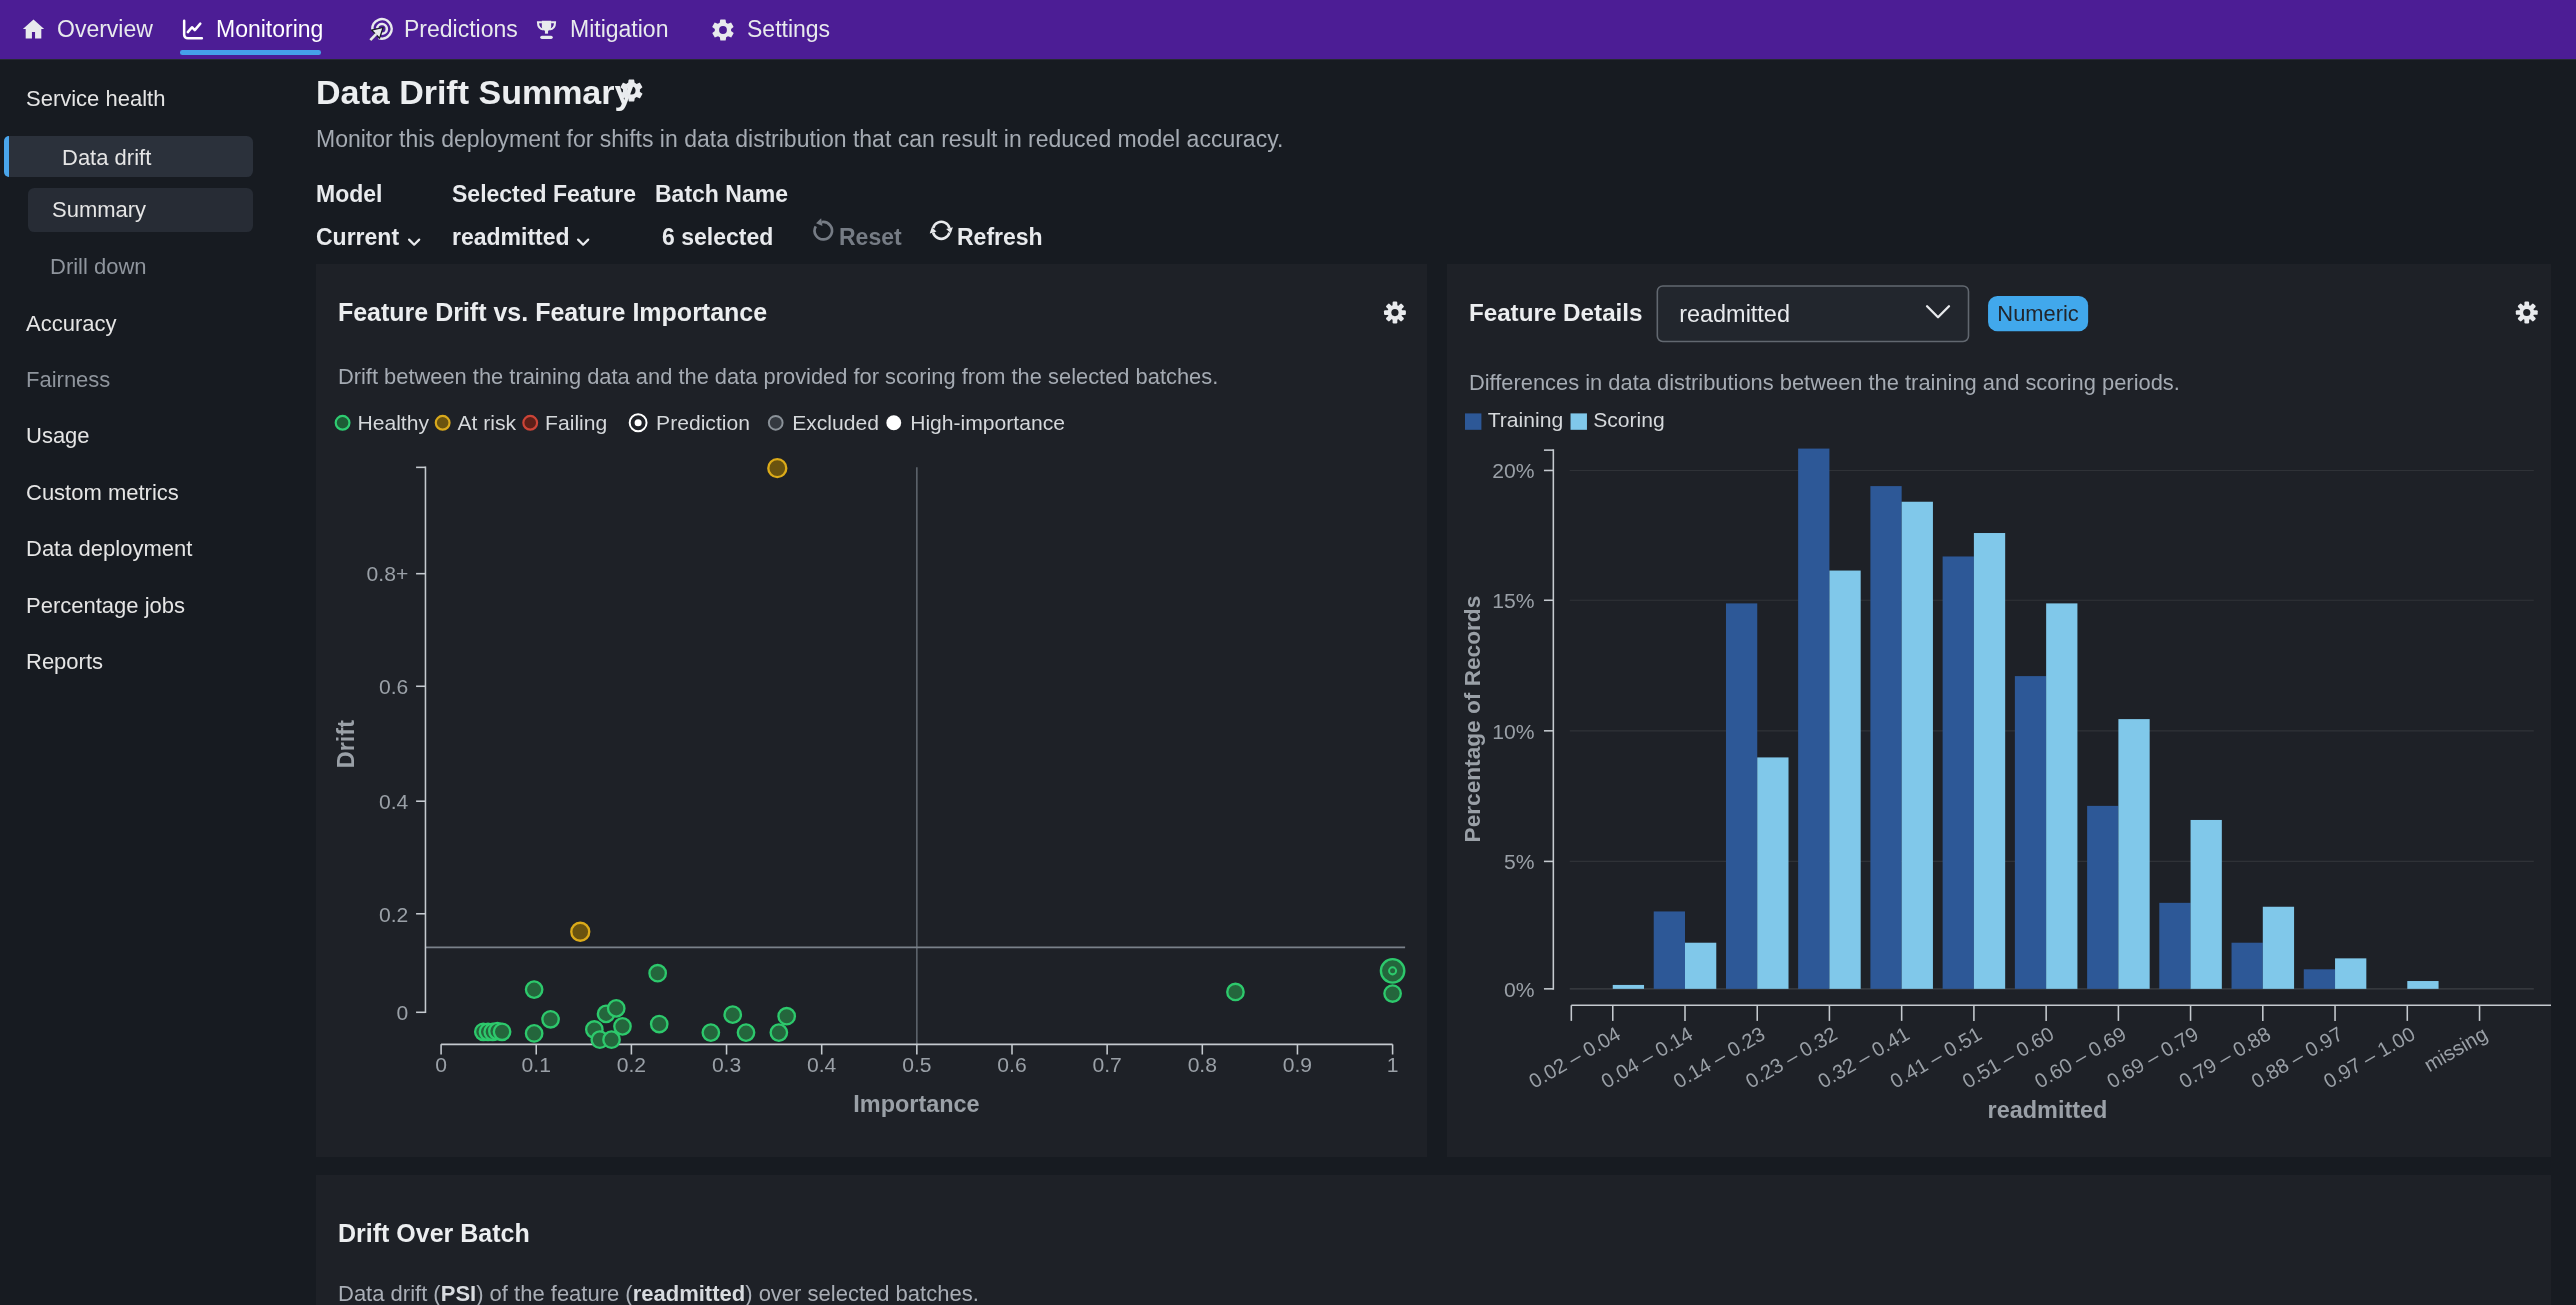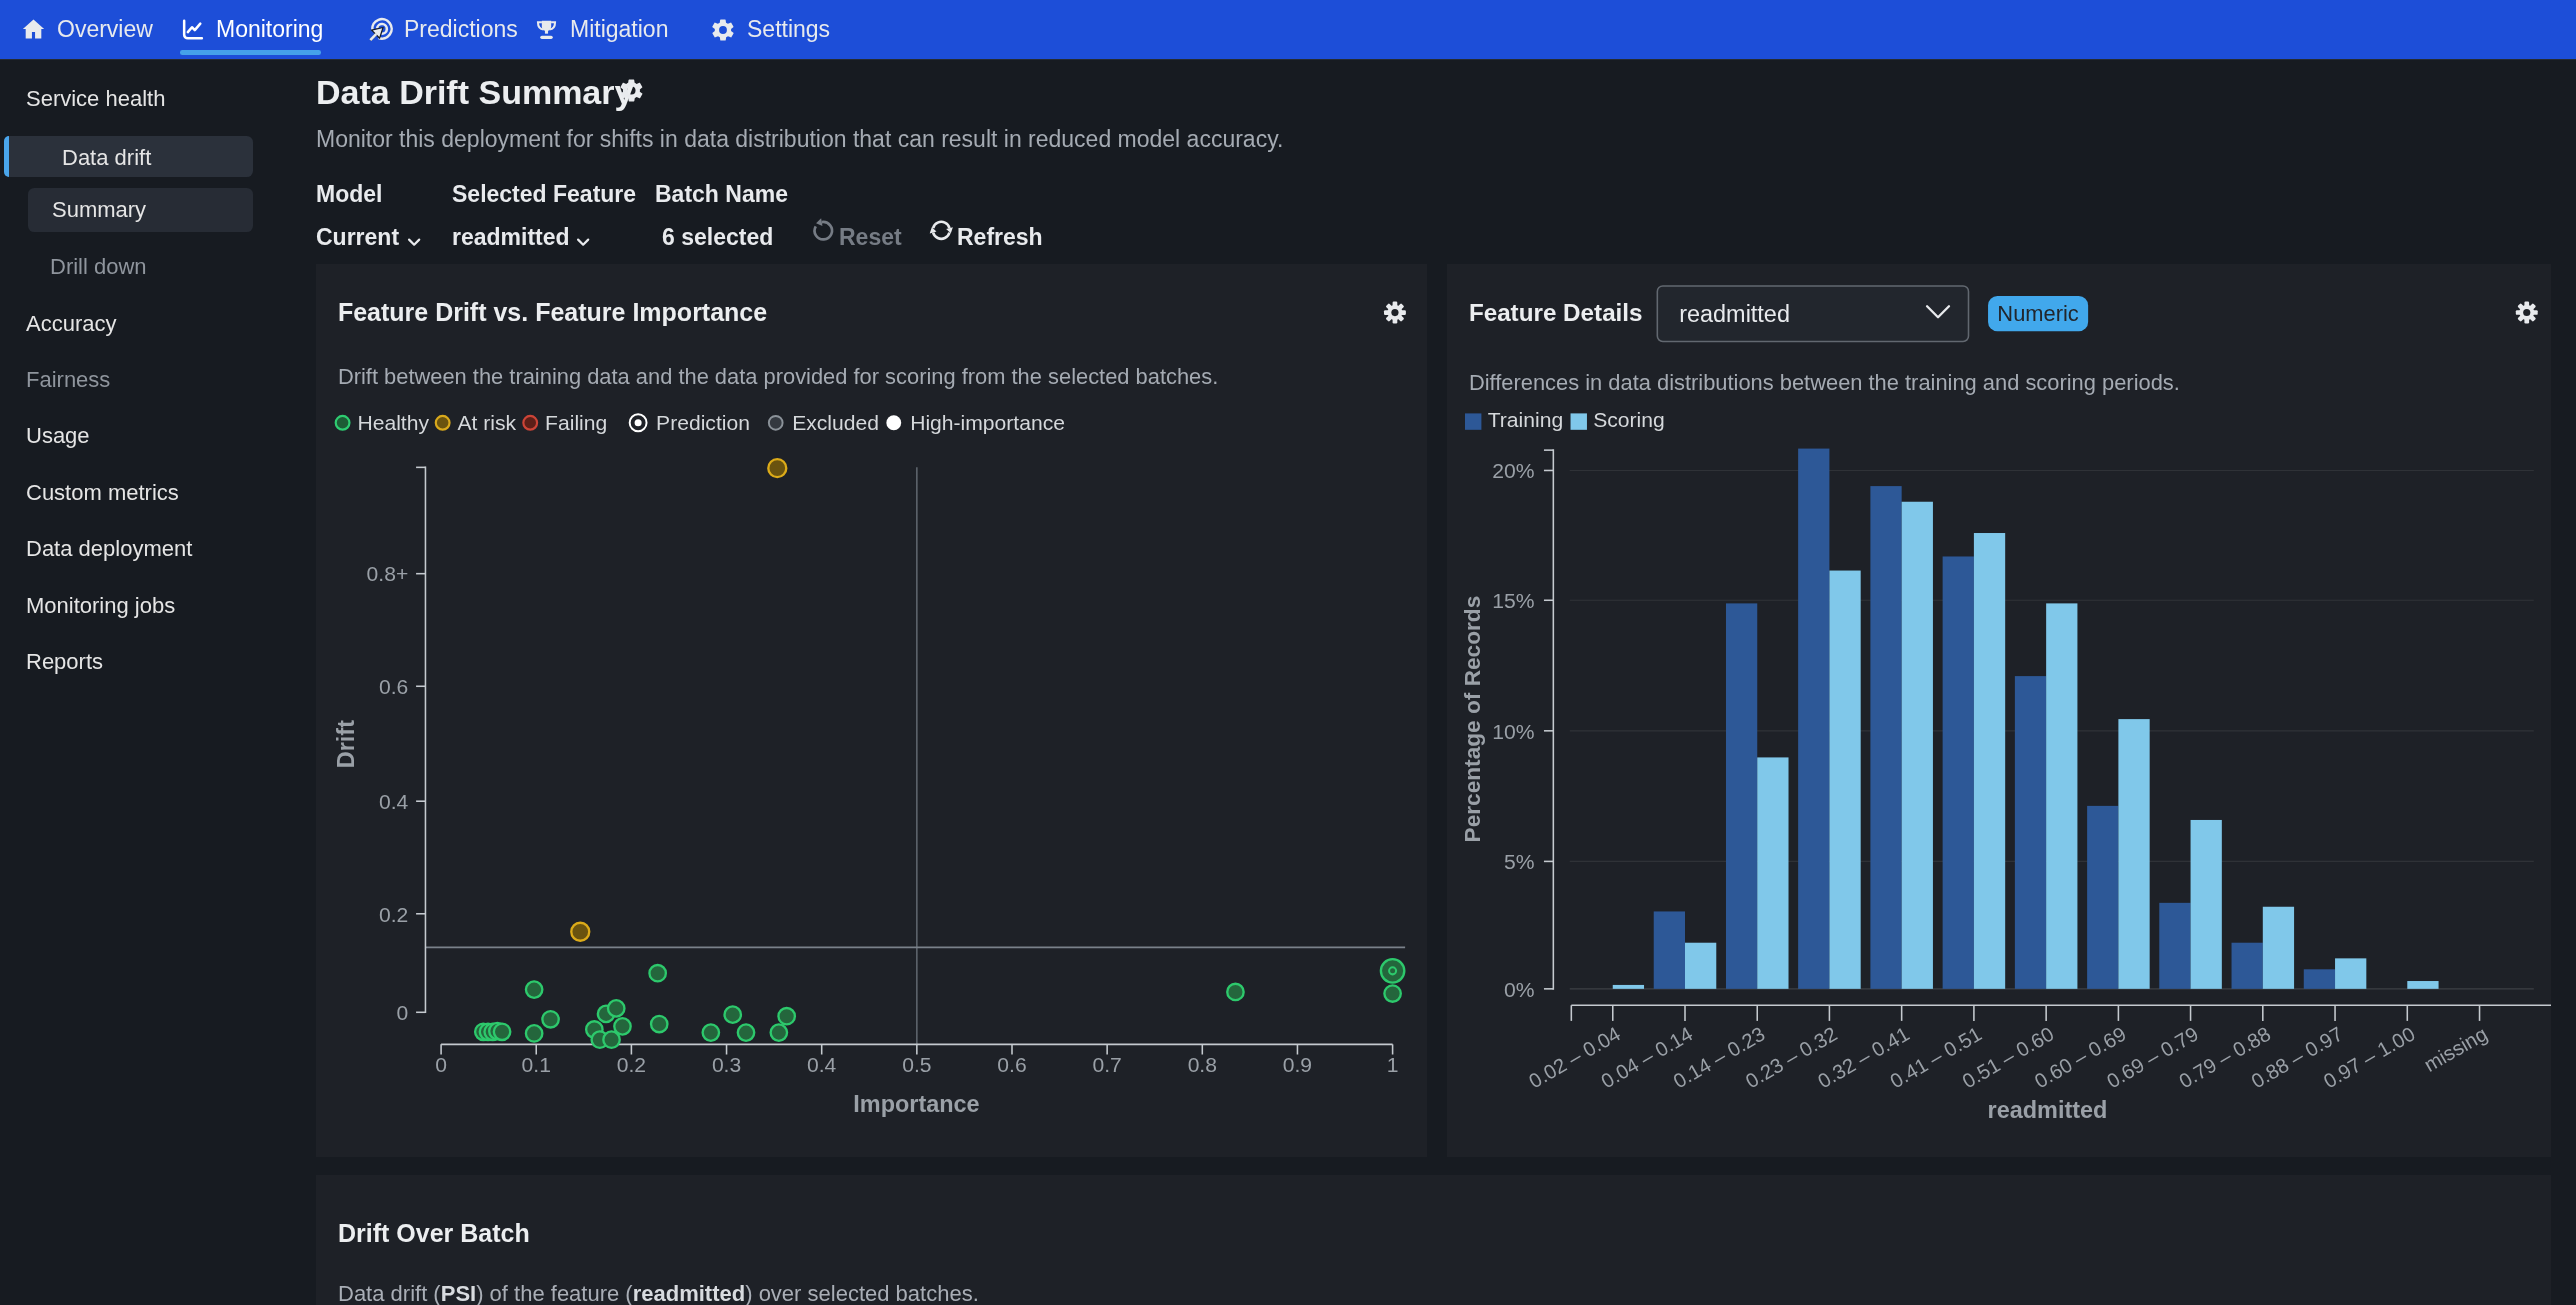--- a/index.html
+++ b/index.html
@@ -1,21 +1,21 @@
 <!DOCTYPE html>
 <html style="font-size:12.5px"><head>
 <meta charset="utf-8">
 <style>
   html,body{margin:0;padding:0;background:#171b21;}
   body{width:2576px;height:1306px;position:relative;overflow:hidden;
        font-family:"Liberation Sans", sans-serif;color:#e9ebee;
        -webkit-font-smoothing:antialiased;}
   .abs{position:absolute;}
   
-  #nav{position:absolute;left:0;top:0;width:2576px;height:59px;background:#1d4ed8;
+  #nav{position:absolute;left:0;top:0;width:2576px;height:59px;background:#4c1d95;
        border-bottom:1.6px solid #262b32;}
   .navitem{position:absolute;top:0;height:59px;display:flex;align-items:center;
        font-size:23px;color:#e8eaed;}
   .navitem svg{margin-right:11px;}
   #navunderline{position:absolute;left:180px;top:50px;width:141px;height:4.7px;
        background:#45a1ea;border-radius:2.3px;}
   
   .side{position:absolute;font-size:22px;color:#e5e5e5;}
   .side.dim{color:#8f959d;}
   #dd-sel{position:absolute;left:3.9px;top:136px;width:249px;height:41px;background:#2b313b;
@@ -93,21 +93,21 @@
   </div>
 <div class="side" style="left:26px;top:145px;margin-left:36px;">Data drift</div>
 <div id="sum-sel"></div>
 <div class="side" style="left:52px;top:197px;">Summary</div>
 <div class="side dim" style="left:50px;top:254px;">Drill down</div>
 <div class="side" style="left:26px;top:311px;">Accuracy</div>
 <div class="side dim" style="left:26px;top:367px;">Fairness</div>
 <div class="side" style="left:26px;top:423px;">Usage</div>
 <div class="side" style="left:26px;top:480px;">Custom metrics</div>
 <div class="side" style="left:26px;top:536px;">Data deployment</div>
-<div class="side" style="left:26px;top:593px;">Monitoring jobs</div>
+<div class="side" style="left:26px;top:593px;">Percentage jobs</div>
 <div class="side" style="left:26px;top:649px;">Reports</div>
 
 <div id="title">Data Drift Summary</div>
 <svg class="abs" style="left:618px;top:77px;" width="27" height="27" viewBox="0 0 24 24">
     <path fill="#e8eaed" d="M19.4 13c0-.3.1-.6.1-1s0-.7-.1-1l2.1-1.6c.2-.2.2-.4.1-.6l-2-3.4c-.1-.2-.4-.3-.6-.2l-2.5 1a7 7 0 0 0-1.7-1L14.4 2.6c0-.2-.2-.4-.5-.4h-4c-.2 0-.4.2-.5.4L9 5.2c-.6.3-1.2.6-1.7 1l-2.5-1c-.2-.1-.5 0-.6.2l-2 3.4c-.1.2-.1.5.1.6L4.5 11c0 .3-.1.6-.1 1s0 .7.1 1l-2.1 1.6c-.2.2-.2.4-.1.6l2 3.4c.1.2.4.3.6.2l2.5-1c.5.4 1.1.7 1.7 1l.4 2.6c0 .2.2.4.5.4h4c.2 0 .4-.2.5-.4l.4-2.6c.6-.3 1.2-.6 1.7-1l2.5 1c.2.1.5 0 .6-.2l2-3.4c.1-.2.1-.5-.1-.6L19.4 13zm-7.4 2.6a3.6 3.6 0 1 1 0-7.2 3.6 3.6 0 0 1 0 7.2z"></path>
   </svg>
 <div id="subtitle">Monitor this deployment for shifts in data distribution that can result in reduced model accuracy.</div>
 
 <div class="ctl-label" style="left:316px;">Model</div>
 <div class="ctl-label" style="left:452px;">Selected Feature</div>

